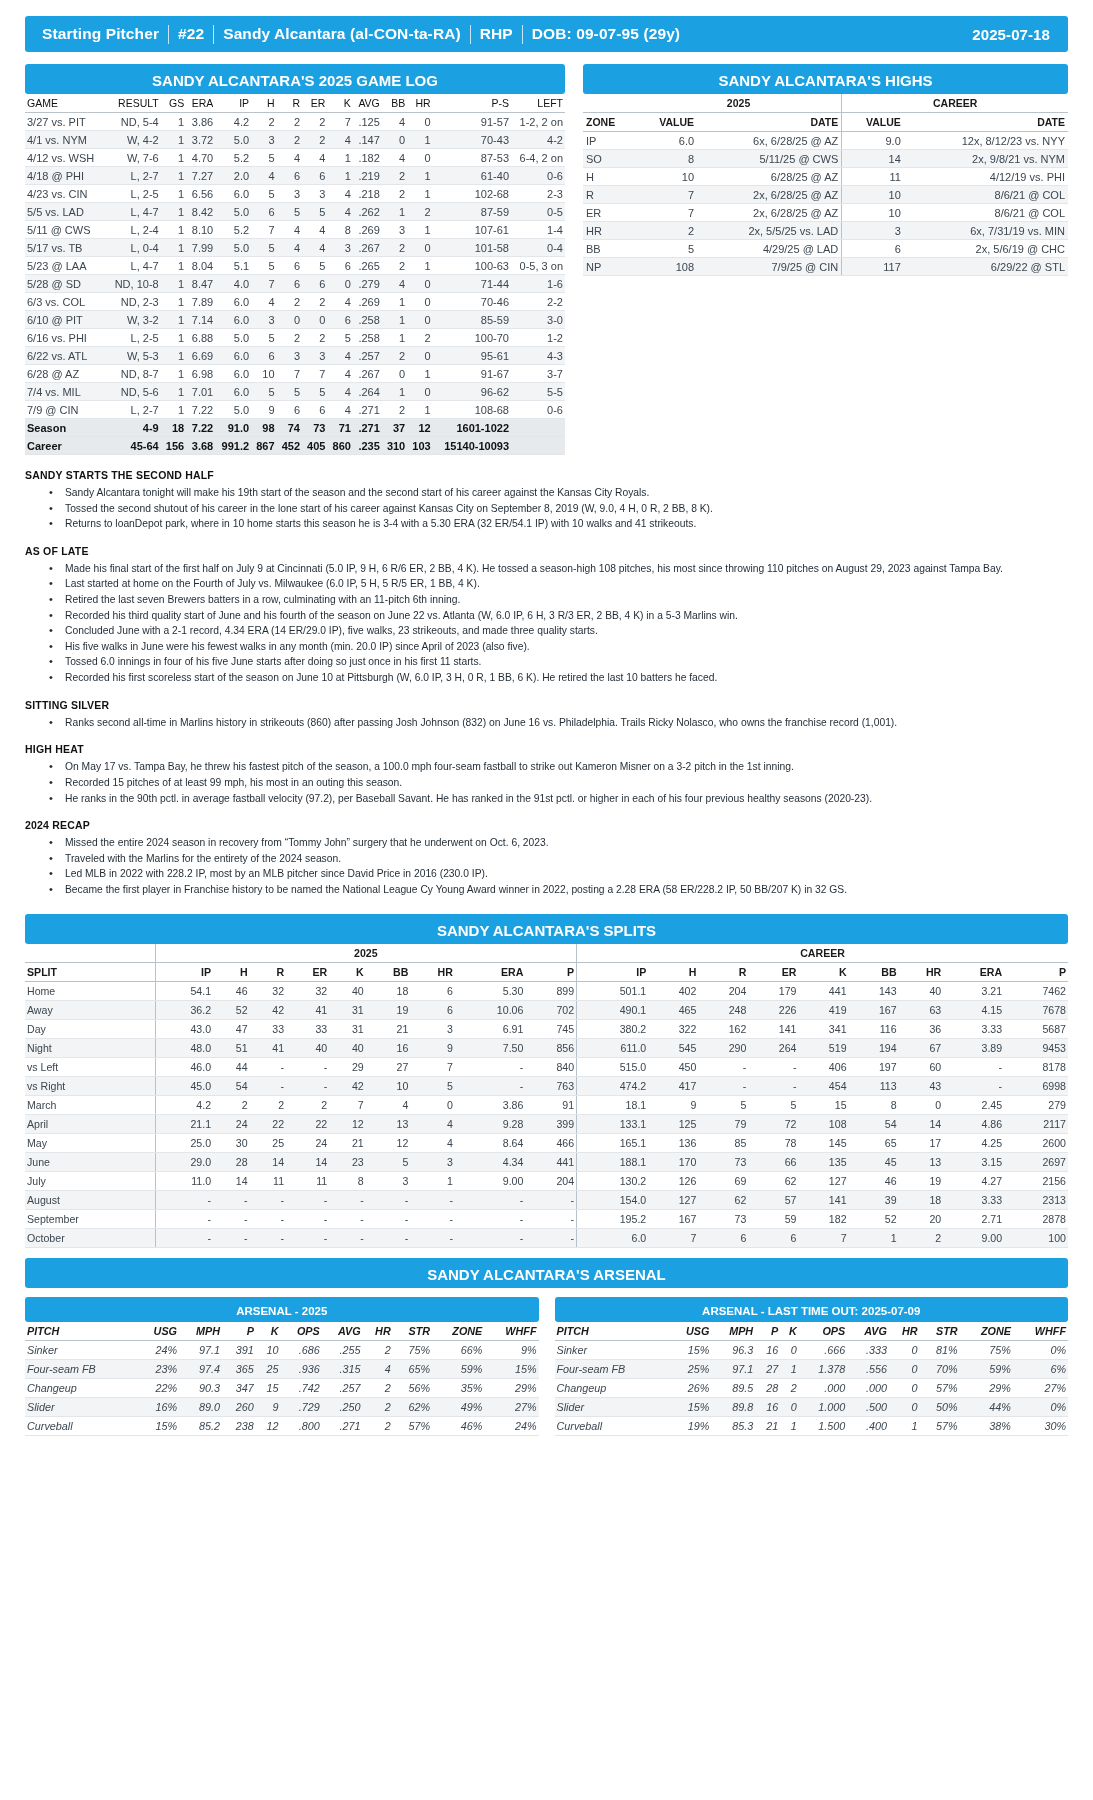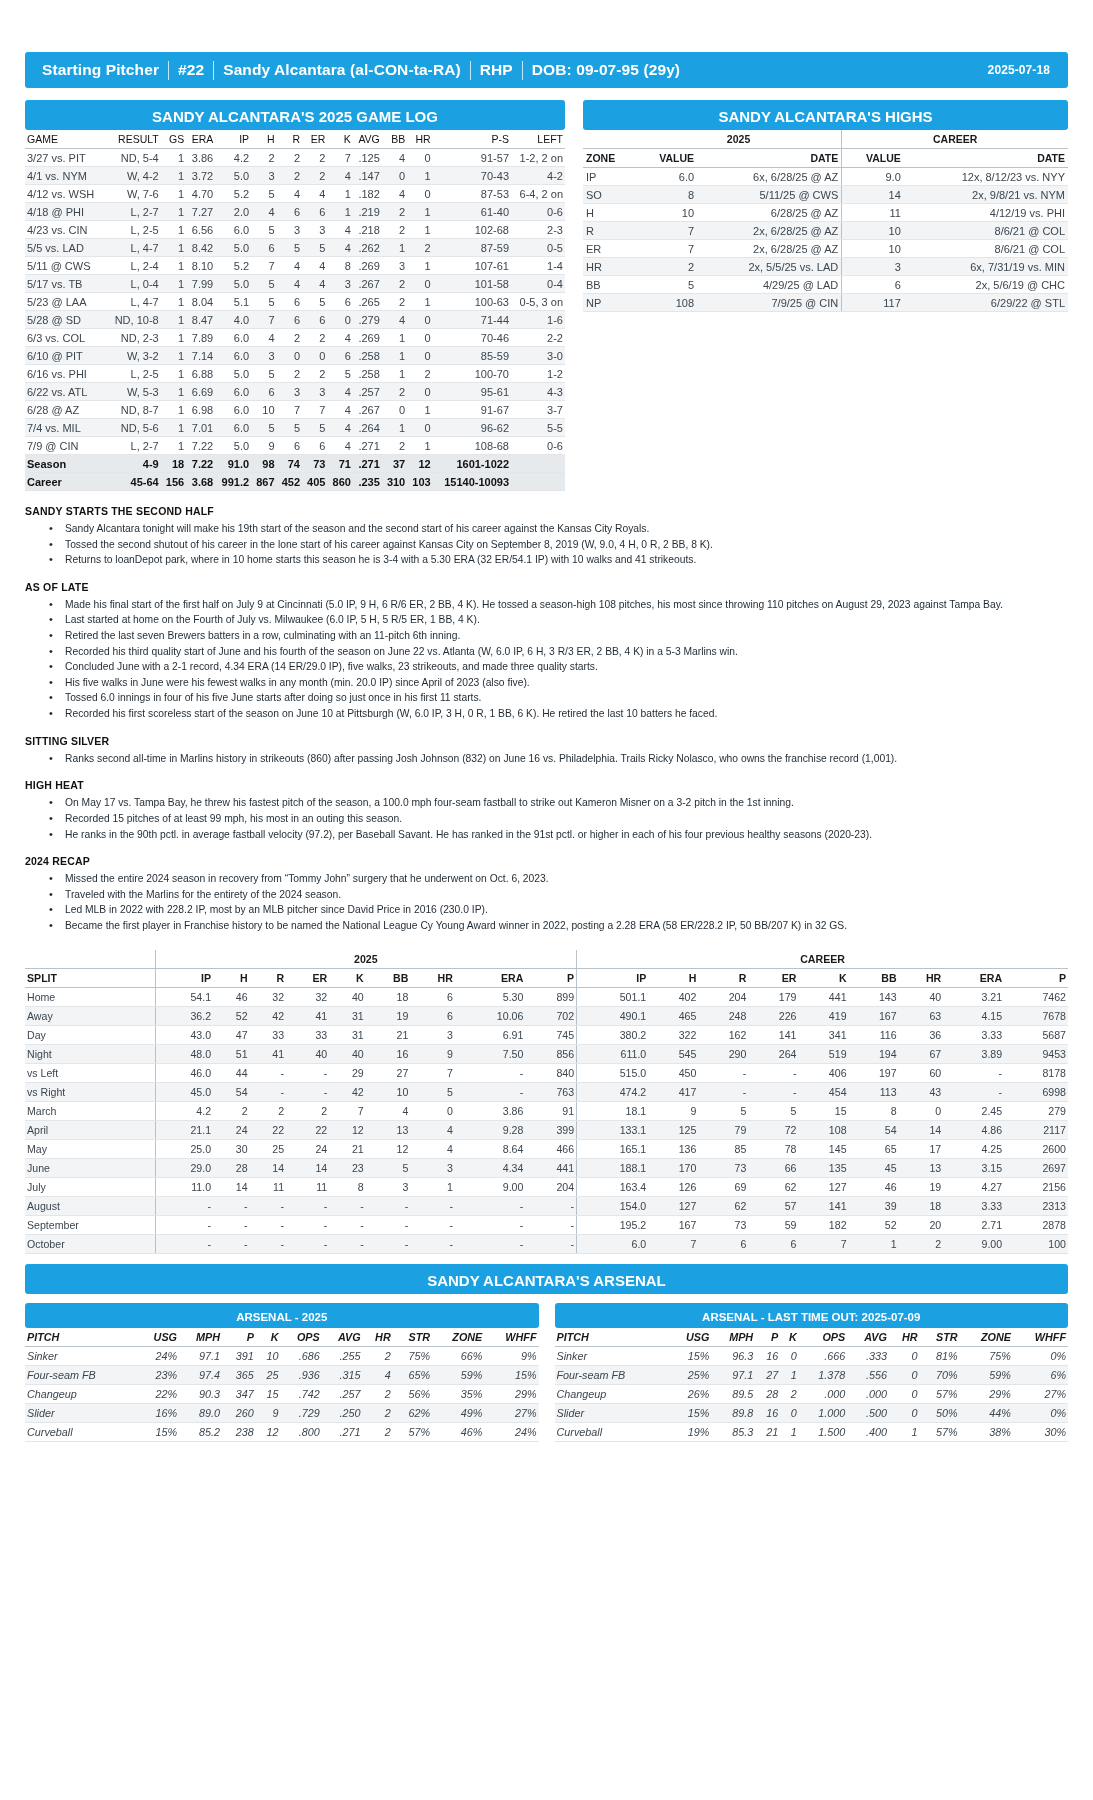--- a/index.html
+++ b/index.html
@@ -8,40 +8,40 @@
     background: #ffffff;
     font-family: "Liberation Sans", sans-serif;
     color: #1a1a1a;
     position: relative;
     overflow: hidden;
   }
   .page { padding: 0 25px; }
 
   
   .header-bar {
-    margin: 52px 0 0 0;
+    margin: 16px 0 0 0;
     background: #1BA1E2;
     color: #fff;
     height: 36px;
     display: flex;
     align-items: center;
     padding: 0 14px;
     border-radius: 3px;
     font-size: 15.5px;
     font-weight: bold;
     letter-spacing: .1px;
   }
   .header-bar .seg { padding: 0 9px; white-space: nowrap; }
   .header-bar .seg:first-child { padding-left: 3px; }
   .header-bar .divider {
     width: 1px; height: 19px;
     background: rgba(255,255,255,.75);
   }
   .header-bar .spacer { flex: 1; }
-  .header-bar .date { font-size: 12px; font-weight: bold; padding-right: 4px; }
+  .header-bar .date { font-size: 15px; font-weight: bold; padding-right: 4px; }
 
   
   .title-bar {
     background: #1BA1E2;
     color: #fff;
     text-align: center;
     font-weight: bold;
     border-radius: 3px;
     padding: 8px 0 5px 0;
   }
@@ -591,20 +591,21 @@
         <li>Missed the entire 2024 season in recovery from “Tommy John” surgery that he underwent on Oct. 6, 2023.</li>
         <li>Traveled with the Marlins for the entirety of the 2024 season.</li>
       </ul>
       <ul>
         <li>Led MLB in 2022 with 228.2 IP, most by an MLB pitcher since David Price in 2016 (230.0 IP).</li>
         <li>Became the first player in Franchise history to be named the National League Cy Young Award winner in 2022, posting a 2.28 ERA (58 ER/228.2 IP, 50 BB/207 K) in 32 GS.</li>
       </ul>
     </div>
 
   <div class="splits-wrap">
+    <div class="title-bar lg">SANDY ALCANTARA'S SPLITS</div>
     <table class="splits-table">
       <thead>
         <tr>
           <th></th>
           <th class="grp-head vsep" colspan="9">2025</th>
           <th class="grp-head vsep" colspan="9">CAREER</th>
         </tr>
         <tr id="sp-head">
             <th class="ta-l">SPLIT</th>
             <th class="ta-r vsep">IP</th>
@@ -842,21 +843,21 @@
             <td class="ta-l">July</td>
             <td class="ta-r vsep">11.0</td>
             <td class="ta-r">14</td>
             <td class="ta-r">11</td>
             <td class="ta-r">11</td>
             <td class="ta-r">8</td>
             <td class="ta-r">3</td>
             <td class="ta-r">1</td>
             <td class="ta-r">9.00</td>
             <td class="ta-r">204</td>
-            <td class="ta-r vsep">163.4</td>
+            <td class="ta-r vsep">130.2</td>
             <td class="ta-r">126</td>
             <td class="ta-r">69</td>
             <td class="ta-r">62</td>
             <td class="ta-r">127</td>
             <td class="ta-r">46</td>
             <td class="ta-r">19</td>
             <td class="ta-r">4.27</td>
             <td class="ta-r">2156</td>
           </tr>
           <tr>

